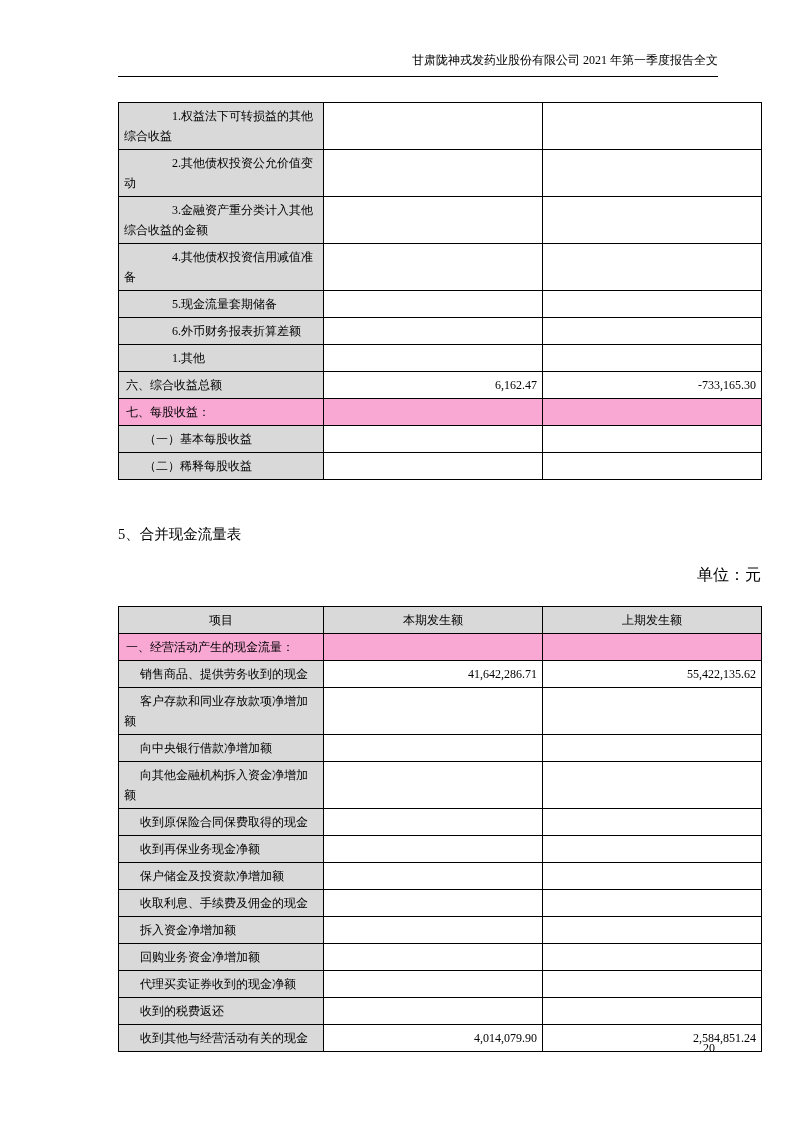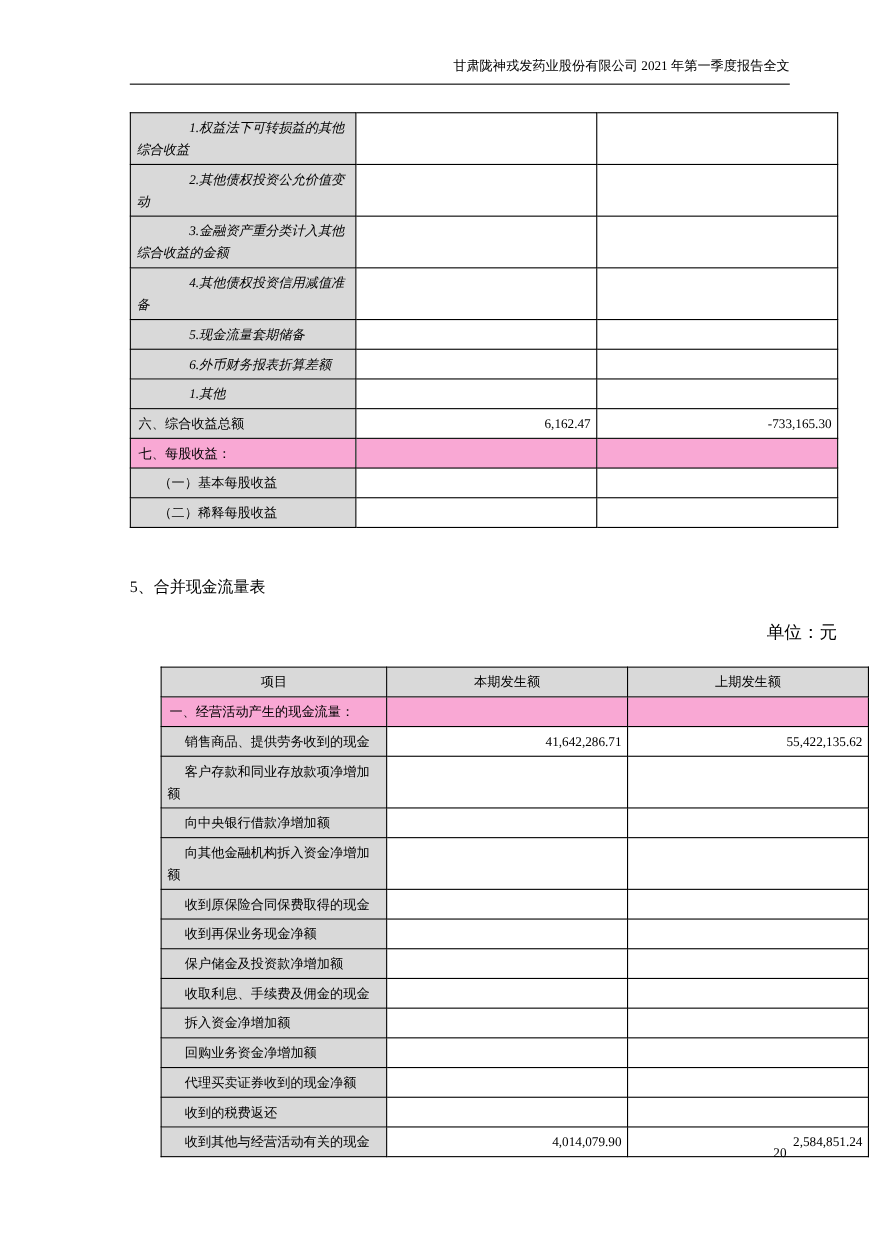--- a/index.html
+++ b/index.html
@@ -18,31 +18,31 @@
     padding-bottom: 8px;
     border-bottom: 1px solid #000;
   }
   table {
     border-collapse: collapse;
     width: 643px;
     table-layout: fixed;
     font-size: 12px;
   }
   .tbl1 { margin-top: 25px; }
-  .tbl2 { margin-top: 4px; margin-left: 28px; }
+  .tbl2 { margin-top: 4px; }
   td, th {
     border: 1px solid #000;
     vertical-align: middle;
     line-height: 20px;
     padding: 3px 5px;
     overflow: hidden;
     word-break: break-all;
   }
   .lbl { background: #d9d9d9; text-align: left; }
-  .num  { text-indent: 48px; font-style: italic; }
+  .num  { text-indent: 48px; }
   .sub  { text-indent: 20px; }
   .item { text-indent: 16px; }
   .top  { text-indent: 2px; }
   .val  { text-align: right; background: #ffffff; padding-right: 5px; }
   .row-gray td { background: #f9a8d4; }
   .tbl2 th {
     background: #d9d9d9;
     font-weight: normal;
     text-align: center;
   }

